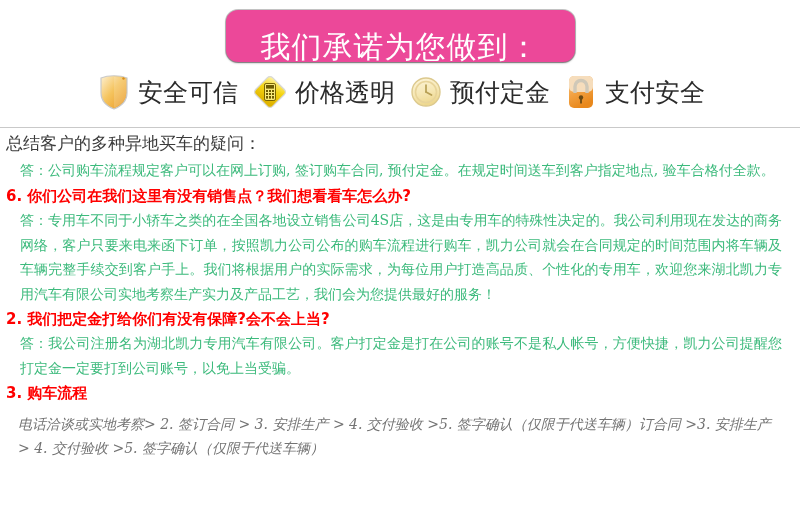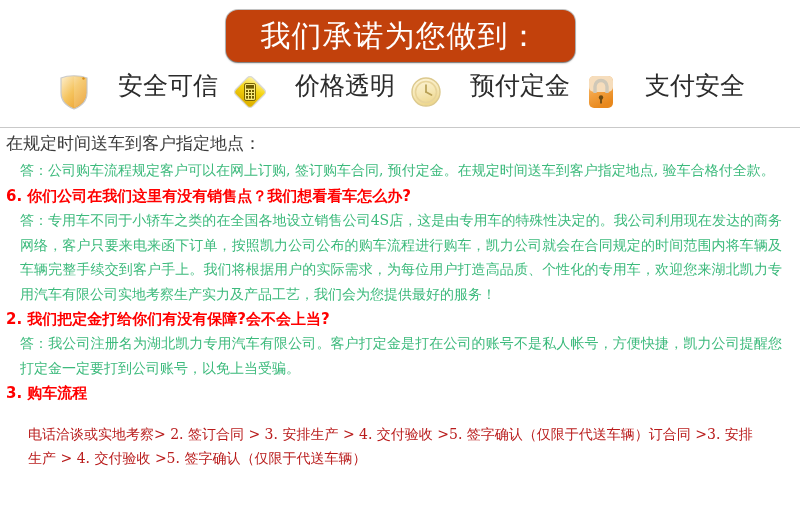--- a/index.html
+++ b/index.html
@@ -20,26 +20,26 @@
     width: 800px;
     padding-top: 9px;
   }
   .promo-banner-row {
     display: flex;
     justify-content: center;
     align-items: center;
     height: 54px;
   }
   .promo-banner {
-    background: #c2410c;
+    background: #ec4899;
     border-radius: 12px;
     width: 349px;
     height: 52px;
     display: flex;
-    align-items: center;
+    align-items: flex-end;
     justify-content: center;
     box-shadow: 0 1px 2px rgba(0,0,0,0.45), 0 0 0 1px rgba(0,0,0,0.22);
     box-sizing: border-box;
   }
   .promo-banner-text {
     color: #ffffff;
     font-size: 30px;
     font-weight: 400;
     letter-spacing: 1px;
     line-height: 1;
@@ -50,23 +50,22 @@
   .features-row {
     display: flex;
     align-items: center;
     justify-content: center;
     height: 58px;
     gap: 0px;
     padding-left: 8px;
   }
   .feature {
     display: flex;
-    align-items: flex-start;
+    align-items: center;
     margin-right: 14px;
-    gap: 20px;
   }
   .feature:last-child { margin-right: 6px; }
   .feature-label {
     font-size: 25px;
     color: #2b2b2b;
     margin-left: 7px;
     line-height: 1;
     font-family: "DejaVu Serif", "Liberation Serif", serif;
     white-space: nowrap;
   }
@@ -114,25 +113,26 @@
     margin: 0;
     line-height: 1.75;
     text-align: justify;
     text-indent: 0;
     font-family: "DejaVu Serif", "Liberation Serif", serif;
   }
   .faq-answer.indent { padding-left: 14px; text-indent: 0; }
   .qa-block { margin-bottom: 2px; }
   .process-list {
     font-size: 14px;
-    color: #b91c1c;
-    margin: 16px;
+    color: #737373;
+    margin: 6px;
     line-height: 1.75;
     padding-left: 6px;
     font-family: "DejaVu Serif", "Liberation Serif", serif;
+    font-style: italic;
   }
 </style>
 </head>
 <body>
 
 <div class="promo-header">
 
   <div class="promo-banner-row">
     <div class="promo-banner">
       <span class="promo-banner-text">我们承诺为您做到：</span>
@@ -227,21 +227,21 @@
       <span class="feature-label">支付安全</span>
     </div>
 
   </div>
 </div>
 
 <hr class="divider">
 
 <div class="faq">
 
-  <h2 class="faq-title">在规定时间送车到客户指定地点：</h2>
+  <h2 class="faq-title">总结客户的多种异地买车的疑问：</h2>
 
   <div class="qa-block">
     <p class="faq-answer indent">答：公司购车流程规定客户可以在网上订购, 签订购车合同, 预付定金。在规定时间送车到客户指定地点, 验车合格付全款。</p>
   </div>
 
   <div class="qa-block">
     <p class="faq-question">6. 你们公司在我们这里有没有销售点？我们想看看车怎么办?</p>
     <p class="faq-answer indent">答：专用车不同于小轿车之类的在全国各地设立销售公司4S店，这是由专用车的特殊性决定的。我公司利用现在发达的商务网络，客户只要来电来函下订单，按照凯力公司公布的购车流程进行购车，凯力公司就会在合同规定的时间范围内将车辆及车辆完整手续交到客户手上。我们将根据用户的实际需求，为每位用户打造高品质、个性化的专用车，欢迎您来湖北凯力专用汽车有限公司实地考察生产实力及产品工艺，我们会为您提供最好的服务！</p>
   </div>
 

